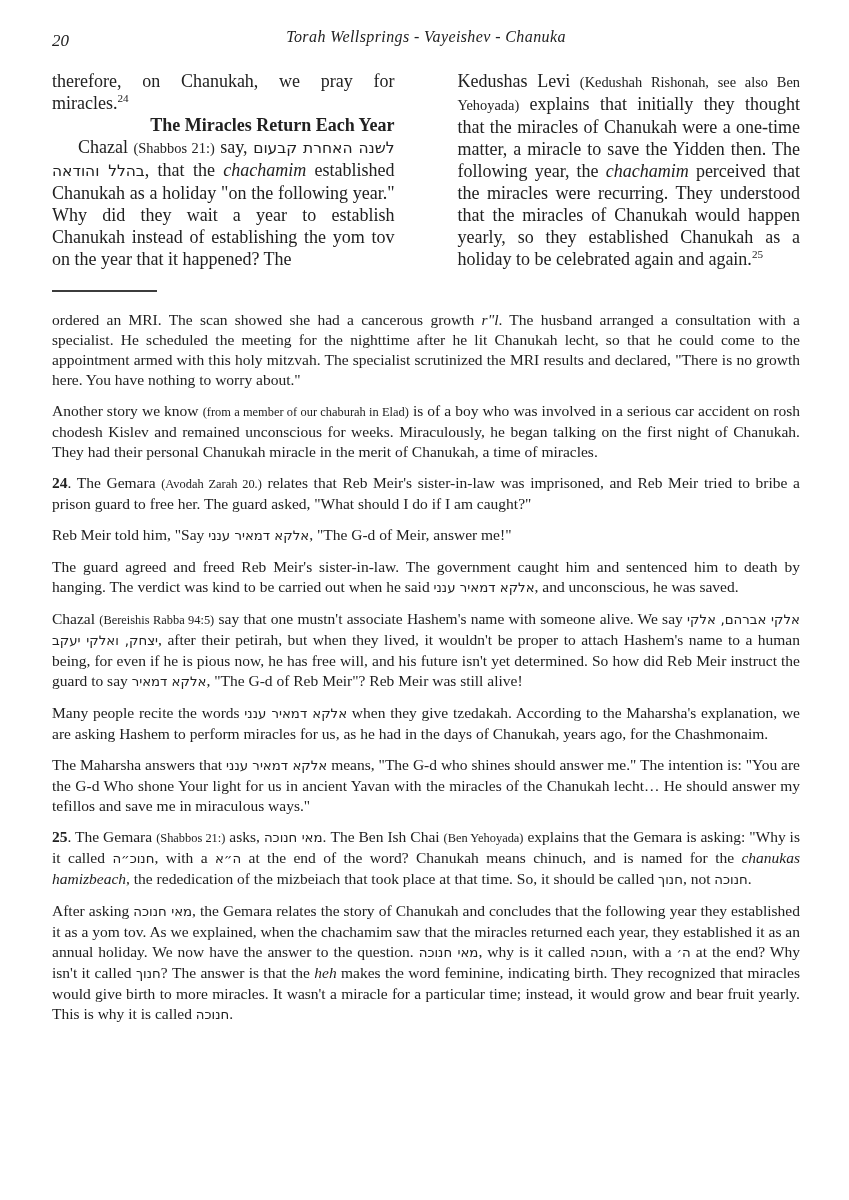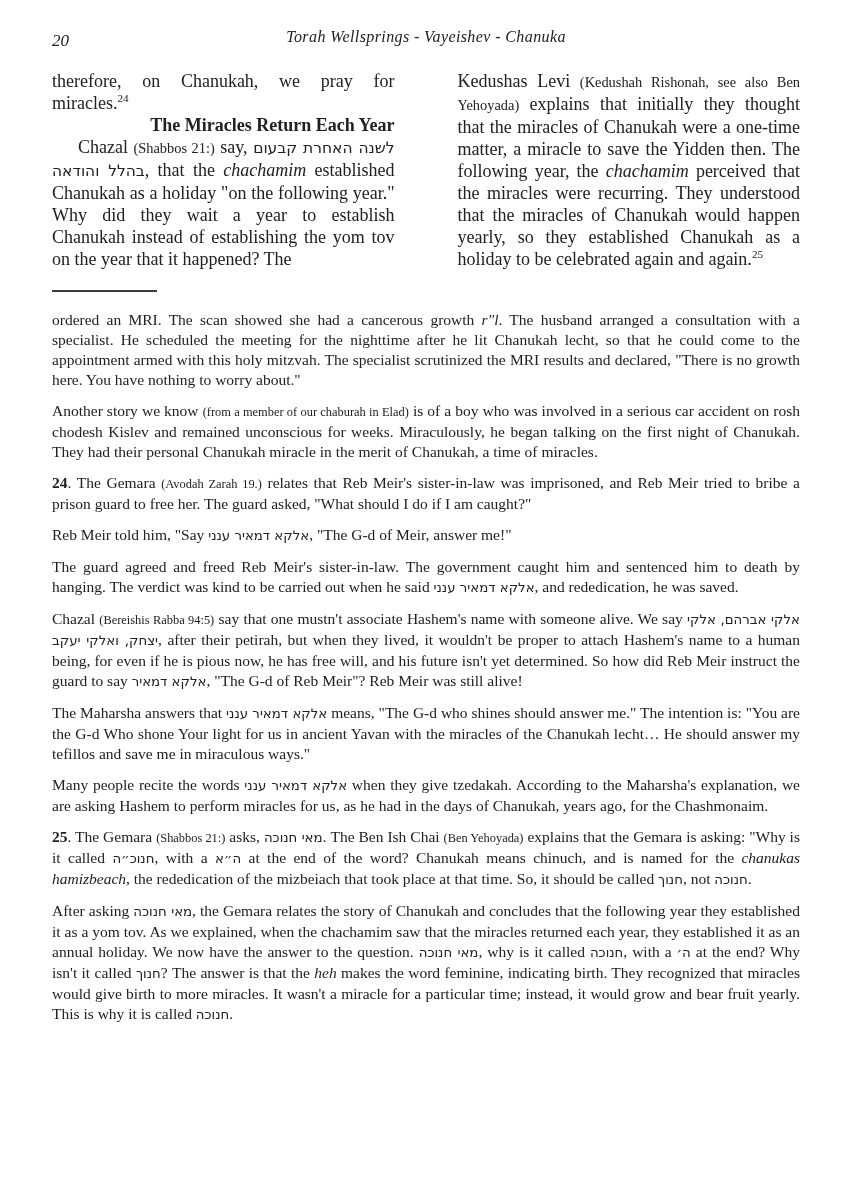--- a/index.html
+++ b/index.html
@@ -107,23 +107,23 @@
     <div class="col">
       <p><span class="seg plain">Kedushas Levi </span><span class="seg small">(Kedushah Rishonah, see also Ben Yehoyada)</span><span class="seg plain"> explains that initially they thought that the miracles of Chanukah were a one-time matter, a miracle to save the Yidden then. The following year, the </span><span class="seg italic">chachamim</span><span class="seg plain"> perceived that the miracles were recurring. They understood that the miracles of Chanukah would happen yearly, so they established Chanukah as a holiday to be celebrated again and again.</span><span class="seg sup">25</span></p>
     </div>
   </div>
 
   <hr class="rule">
 
   <div class="footnotes">
     <p><span class="seg plain">ordered an MRI. The scan showed she had a cancerous growth </span><span class="seg italic">r"l</span><span class="seg plain">. The husband arranged a consultation with a specialist. He scheduled the meeting for the nighttime after he lit Chanukah lecht, so that he could come to the appointment armed with this holy mitzvah. The specialist scrutinized the MRI results and declared, "There is no growth here. You have nothing to worry about."</span></p>
     <p><span class="seg plain">Another story we know </span><span class="seg small">(from a member of our chaburah in Elad)</span><span class="seg plain"> is of a boy who was involved in a serious car accident on rosh chodesh Kislev and remained unconscious for weeks. Miraculously, he began talking on the first night of Chanukah. They had their personal Chanukah miracle in the merit of Chanukah, a time of miracles.</span></p>
-    <p><span class="seg bold">24</span><span class="seg plain">. The Gemara </span><span class="seg small">(Avodah Zarah 19.)</span><span class="seg plain"> relates that Reb Meir's sister-in-law was imprisoned, and Reb Meir tried to bribe a prison guard to free her. The guard asked, "What should I do if I am caught?"</span></p>
+    <p><span class="seg bold">24</span><span class="seg plain">. The Gemara </span><span class="seg small">(Avodah Zarah 20.)</span><span class="seg plain"> relates that Reb Meir's sister-in-law was imprisoned, and Reb Meir tried to bribe a prison guard to free her. The guard asked, "What should I do if I am caught?"</span></p>
     <p><span class="seg plain">Reb Meir told him, "Say </span><span class="seg hebrew">אלקא דמאיר ענני</span><span class="seg plain">, "The G-d of Meir, answer me!"</span></p>
-    <p><span class="seg plain">The guard agreed and freed Reb Meir's sister-in-law. The government caught him and sentenced him to death by hanging. The verdict was kind to be carried out when he said </span><span class="seg hebrew">אלקא דמאיר ענני</span><span class="seg plain">, and rededication, he was saved.</span></p>
+    <p><span class="seg plain">The guard agreed and freed Reb Meir's sister-in-law. The government caught him and sentenced him to death by hanging. The verdict was kind to be carried out when he said </span><span class="seg hebrew">אלקא דמאיר ענני</span><span class="seg plain">, and unconscious, he was saved.</span></p>
     <p><span class="seg plain">Chazal </span><span class="seg small">(Bereishis Rabba 94:5)</span><span class="seg plain"> say that one mustn't associate Hashem's name with someone alive. We say </span><span class="seg hebrew">אלקי אברהם, אלקי יצחק, ואלקי יעקב</span><span class="seg plain">, after their petirah, but when they lived, it wouldn't be proper to attach Hashem's name to a human being, for even if he is pious now, he has free will, and his future isn't yet determined. So how did Reb Meir instruct the guard to say </span><span class="seg hebrew">אלקא דמאיר</span><span class="seg plain">, "The G-d of Reb Meir"? Reb Meir was still alive!</span></p>
+    <p><span class="seg plain">Many people recite the words </span><span class="seg hebrew">אלקא דמאיר ענני</span><span class="seg plain"> when they give tzedakah. According to the Maharsha's explanation, we are asking Hashem to perform miracles for us, as he had in the days of Chanukah, years ago, for the Chashmonaim.</span></p>
     <p><span class="seg plain">The Maharsha answers that </span><span class="seg hebrew">אלקא דמאיר ענני</span><span class="seg plain"> means, "The G-d who shines should answer me." The intention is: "You are the G-d Who shone Your light for us in ancient Yavan with the miracles of the Chanukah lecht… He should answer my tefillos and save me in miraculous ways."</span></p>
-    <p><span class="seg plain">Many people recite the words </span><span class="seg hebrew">אלקא דמאיר ענני</span><span class="seg plain"> when they give tzedakah. According to the Maharsha's explanation, we are asking Hashem to perform miracles for us, as he had in the days of Chanukah, years ago, for the Chashmonaim.</span></p>
     <p><span class="seg bold">25</span><span class="seg plain">. The Gemara </span><span class="seg small">(Shabbos 21:)</span><span class="seg plain"> asks, </span><span class="seg hebrew">מאי חנוכה</span><span class="seg plain">. The Ben Ish Chai </span><span class="seg small">(Ben Yehoyada)</span><span class="seg plain"> explains that the Gemara is asking: "Why is it called </span><span class="seg hebrew">חנוכ״ה</span><span class="seg plain">, with a </span><span class="seg hebrew">ה״א</span><span class="seg plain"> at the end of the word? Chanukah means chinuch, and is named for the </span><span class="seg italic">chanukas hamizbeach</span><span class="seg plain">, the rededication of the mizbeiach that took place at that time. So, it should be called </span><span class="seg hebrew">חנוך</span><span class="seg plain">, not </span><span class="seg hebrew">חנוכה</span><span class="seg plain">.</span></p>
     <p><span class="seg plain">After asking </span><span class="seg hebrew">מאי חנוכה</span><span class="seg plain">, the Gemara relates the story of Chanukah and concludes that the following year they established it as a yom tov. As we explained, when the chachamim saw that the miracles returned each year, they established it as an annual holiday. We now have the answer to the question. </span><span class="seg hebrew">מאי חנוכה</span><span class="seg plain">, why is it called </span><span class="seg hebrew">חנוכה</span><span class="seg plain">, with a </span><span class="seg hebrew">ה׳</span><span class="seg plain"> at the end? Why isn't it called </span><span class="seg hebrew">חנוך</span><span class="seg plain">? The answer is that the </span><span class="seg italic">heh</span><span class="seg plain"> makes the word feminine, indicating birth. They recognized that miracles would give birth to more miracles. It wasn't a miracle for a particular time; instead, it would grow and bear fruit yearly. This is why it is called </span><span class="seg hebrew">חנוכה</span><span class="seg plain">.</span></p>
   </div>
 
 </div>
 
 </body></html>

